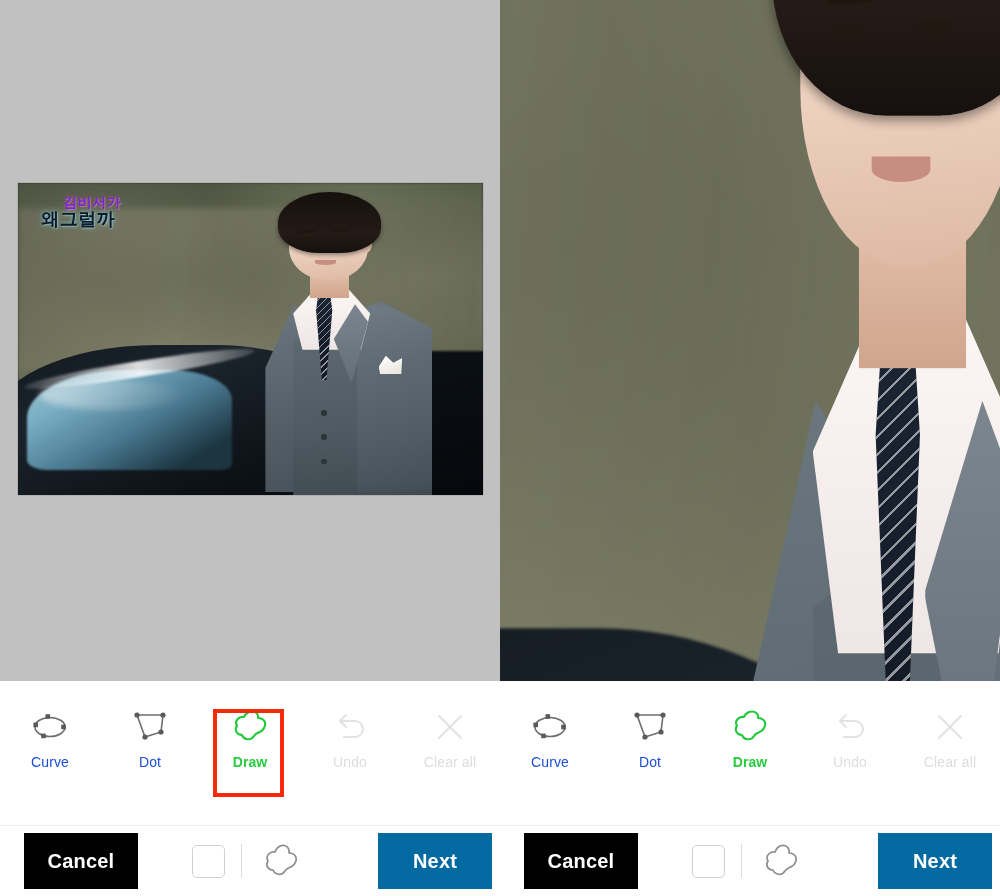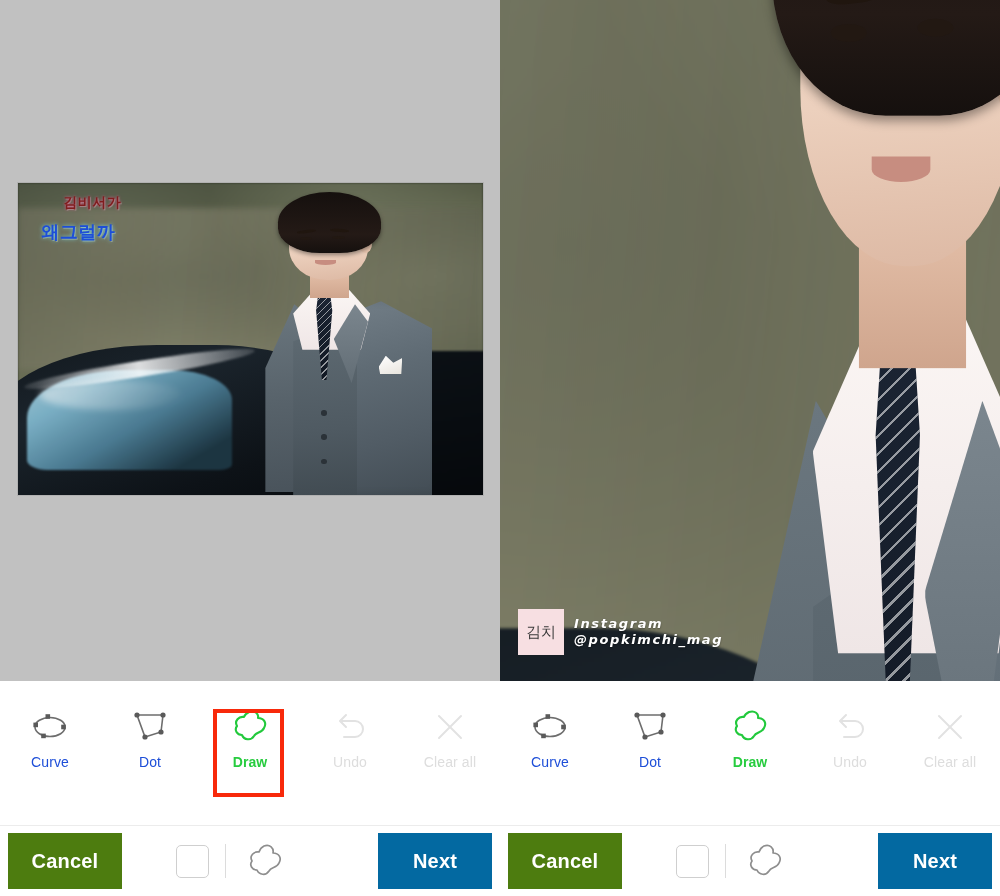--- a/index.html
+++ b/index.html
@@ -141,27 +141,27 @@
   }
   .m-pocket{
     position:absolute;left:73%;top:54%;width:11%;height:6%;
     background:linear-gradient(160deg,#ffffff,#e8e4dd);
     clip-path:polygon(0 60%,30% 0,62% 38%,100% 12%,96% 100%,6% 100%);
   }
 
   
   .title-ov{position:absolute;left:5%;top:4%;width:62%;}
   .t-line1{
-    font-size:14px;font-weight:700;color:#7f1d1d;letter-spacing:.5px;
+    font-size:14px;font-weight:700;color:#6d28d9;letter-spacing:.5px;
     margin-left:22px;line-height:1;
     text-shadow:0 0 3px rgba(255,92,160,.8), 1px 1px 0 rgba(255,255,255,.25);
   }
   .t-line2{
-    font-size:18px;font-weight:700;color:#1d4ed8;letter-spacing:.5px;
-    line-height:1;margin-top:14px;
+    font-size:18px;font-weight:700;color:#0f172a;letter-spacing:.5px;
+    line-height:1;margin-top:1px;
     text-shadow:0 0 4px rgba(127,232,242,.85), 1px 1px 0 rgba(255,255,255,.25);
   }
 
   
   .zoomphoto{position:absolute;inset:0;overflow:hidden;}
   .zoomphoto .photo{transform:scale(2.55);transform-origin:57% 26%;}
 
   
   .wm{position:absolute;left:18px;bottom:26px;display:flex;align-items:center;gap:10px;}
   .wm-box{
@@ -198,21 +198,21 @@
   
   .divider{position:absolute;left:0;top:825px;width:500px;height:1px;background:#ececec;}
   .bottombar{
     position:absolute;left:0;top:826px;width:500px;height:70px;background:#ffffff;
     display:flex;align-items:center;
   }
   .btn{
     height:56px;width:114px;display:flex;align-items:center;justify-content:center;
     color:#ffffff;font-size:20px;font-weight:700;letter-spacing:.2px;
   }
-  .btn.cancel{background:#4d7c0f;margin-left:8px;}
+  .btn.cancel{background:#000000;margin-left:24px;}
   .btn.next{background:#0369a1;margin-left:auto;margin-right:8px;}
   .bb-center{display:flex;align-items:center;gap:16px;margin-left:54px;}
   .sq{
     width:31px;height:31px;border:1.6px solid #cfcfcf;border-radius:5px;background:#fff;
   }
   .vdiv{width:1px;height:34px;background:#dcdcdc;}
   .blobmini{width:46px;height:38px;display:block;}
 </style>
 </head>
 <body>
@@ -355,27 +355,20 @@
             <div class="m-hair"></div>
             <div class="m-brow l"></div>
             <div class="m-brow r"></div>
             <div class="m-eye l"></div>
             <div class="m-eye r"></div>
             <div class="m-mouth"></div>
           </div>
         </div>
       </div>
 
-      <div class="wm">
-        <div class="wm-box">김치</div>
-        <div class="wm-txt">
-          <div>Instagram</div>
-          <div>@popkimchi_mag</div>
-        </div>
-      </div>
     </div>
 
     <div class="toolbar">
 
       <div class="tool">
         <svg class="ic" viewBox="0 0 44 38">
           <ellipse cx="22" cy="19" rx="15" ry="9.5" fill="none" stroke="#6d6d6d" stroke-width="1.6"></ellipse>
           <rect x="17.5" y="6.2" width="4.6" height="4.6" fill="#5a5a5a"></rect>
           <rect x="33.2" y="16.7" width="4.6" height="4.6" fill="#5a5a5a"></rect>
           <rect x="13.2" y="25.6" width="4.6" height="4.6" fill="#5a5a5a"></rect>

